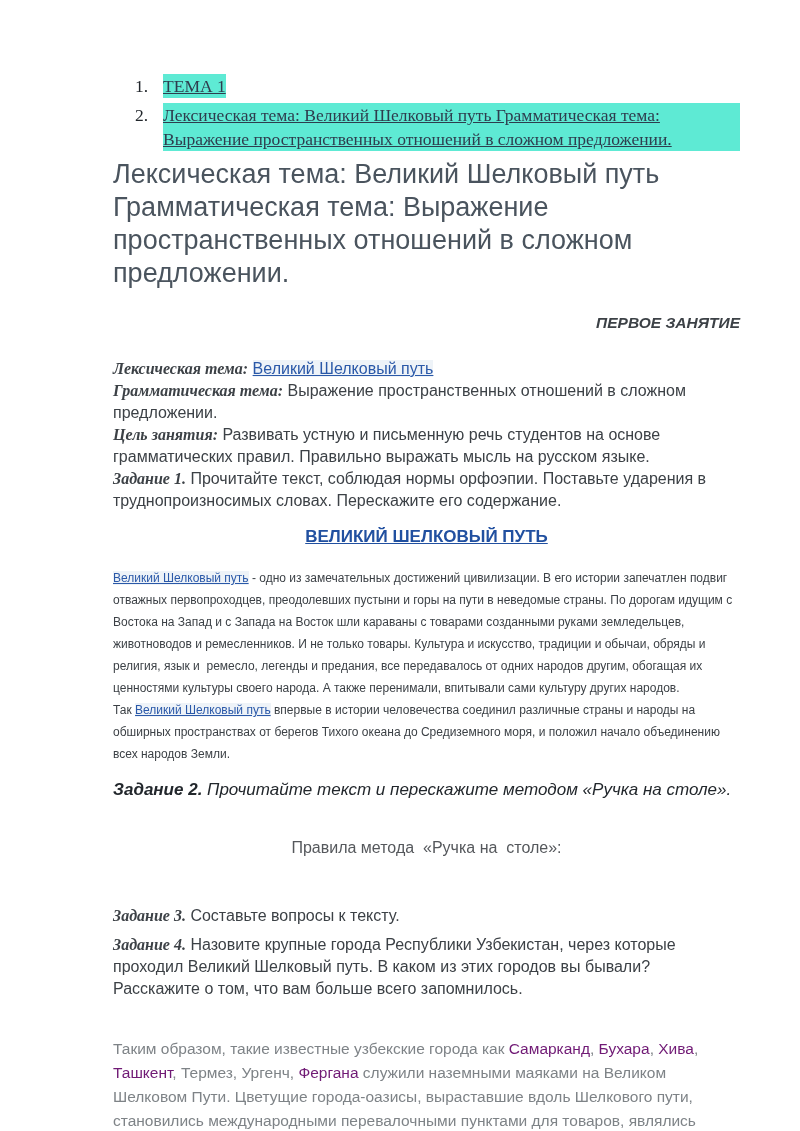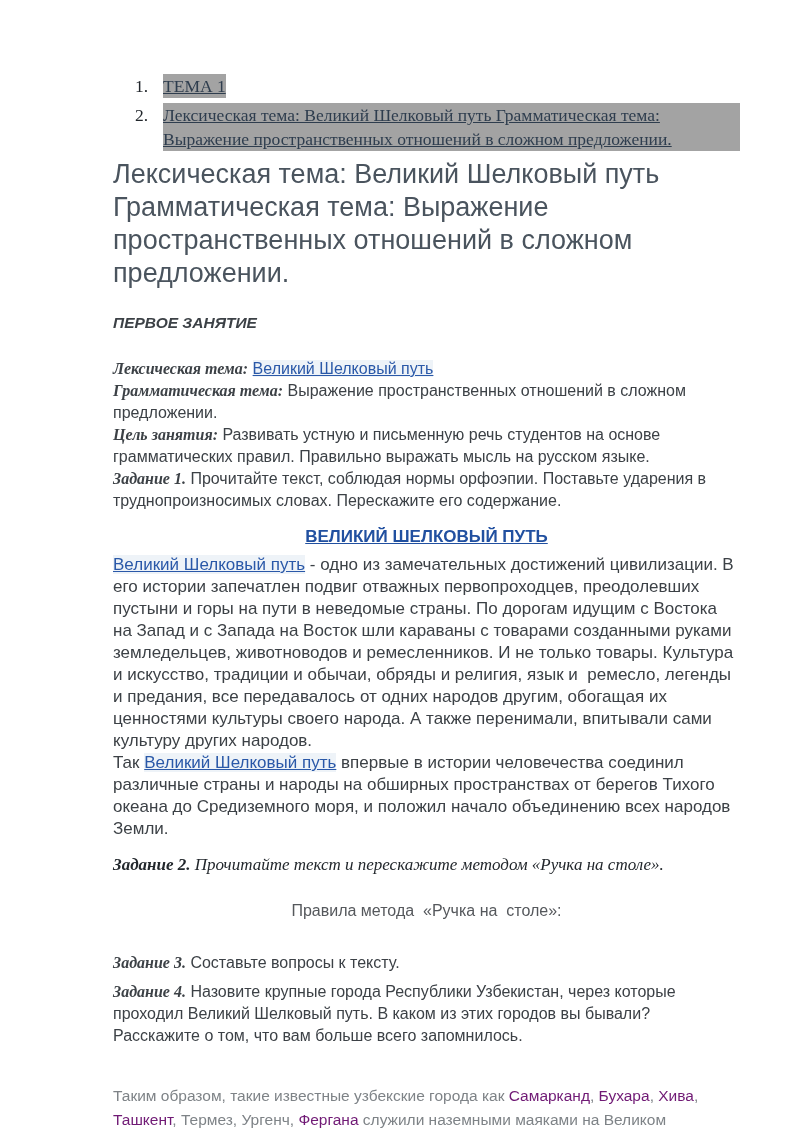--- a/index.html
+++ b/index.html
@@ -5,43 +5,43 @@
   * { box-sizing: border-box; margin: 0; padding: 0; }
   html, body { width: 800px; height: 1131px; background: #ffffff; overflow: hidden; }
   body { font-family: "Liberation Sans", sans-serif; color: #3c4146; }
   .page { padding: 74px 60px 0 113px; width: 800px; }
   .content { width: 627px; }
 
   
   .toc { font-family: "Liberation Serif", serif; font-size: 17.5px; color: #2e3d4e; }
   .toc-item { display: flex; margin-bottom: 5px; line-height: 24px; }
   .toc-num { width: 28px; padding-left: 22px; flex: 0 0 50px; color: #22272c; }
-  .toc-link { text-decoration: underline; color: #2e3d4e; background: #a3a3a3; cursor: pointer; }
+  .toc-link { text-decoration: underline; color: #2e3d4e; background: #5eead4; cursor: pointer; }
 
   
   .doc-title { font-size: 27px; font-weight: 400; color: #4a545e; line-height: 33px; margin-top: 7px; letter-spacing: 0; }
 
-  .lesson-heading { text-align: left; font-weight: bold; font-style: italic; font-size: 15.5px; color: #3c4146; margin-top: 24px; }
+  .lesson-heading { text-align: right; font-weight: bold; font-style: italic; font-size: 15.5px; color: #3c4146; margin-top: 24px; }
 
   .intro { margin-top: 26px; font-size: 16px; line-height: 22px; white-space: pre-wrap; }
   .bi { font-weight: bold; font-style: italic; font-family: Liberation Serif, serif; }
   .doc-link { color: #2a58a8; text-decoration: underline; background: #eef3f8; cursor: pointer; }
 
   .article-heading { text-align: center; margin-top: 15px; }
   .article-heading span { font-weight: bold; font-size: 17px; color: #2150a0; text-decoration: underline; cursor: pointer; }
 
-  .article { margin-top: 7px; font-size: 17px; line-height: 22px; white-space: pre-wrap; }
+  .article { margin-top: 20px; font-size: 12px; line-height: 22px; white-space: pre-wrap; }
 
-  .task-serif { margin-top: 15px; font-family: Liberation Serif, serif; font-style: italic; font-size: 17px; color: #22272c; white-space: pre-wrap; }
+  .task-serif { margin-top: 15px; font-family: Liberation Sans, sans-serif; font-style: italic; font-size: 17px; color: #22272c; white-space: pre-wrap; }
   .task-serif .lbl { font-weight: bold; }
 
-  .method-rules { margin-top: 27px; text-align: center; font-size: 16px; color: #55585c; white-space: pre-wrap; }
+  .method-rules { margin-top: 39px; text-align: center; font-size: 16px; color: #55585c; white-space: pre-wrap; }
 
   .task-sans { font-size: 16px; line-height: 22px; white-space: pre-wrap; }
-  .task3 { margin-top: 32px; }
+  .task3 { margin-top: 48px; }
   .task4 { margin-top: 7px; }
 
   .muted-para { margin-top: 37px; font-size: 15.5px; line-height: 24px; color: #7e8387; white-space: pre-wrap; }
   .city-link { color: #701a75; cursor: pointer; }
 </style>
 </head>
 <body>
 
 <div class="page">
   <div class="content">

